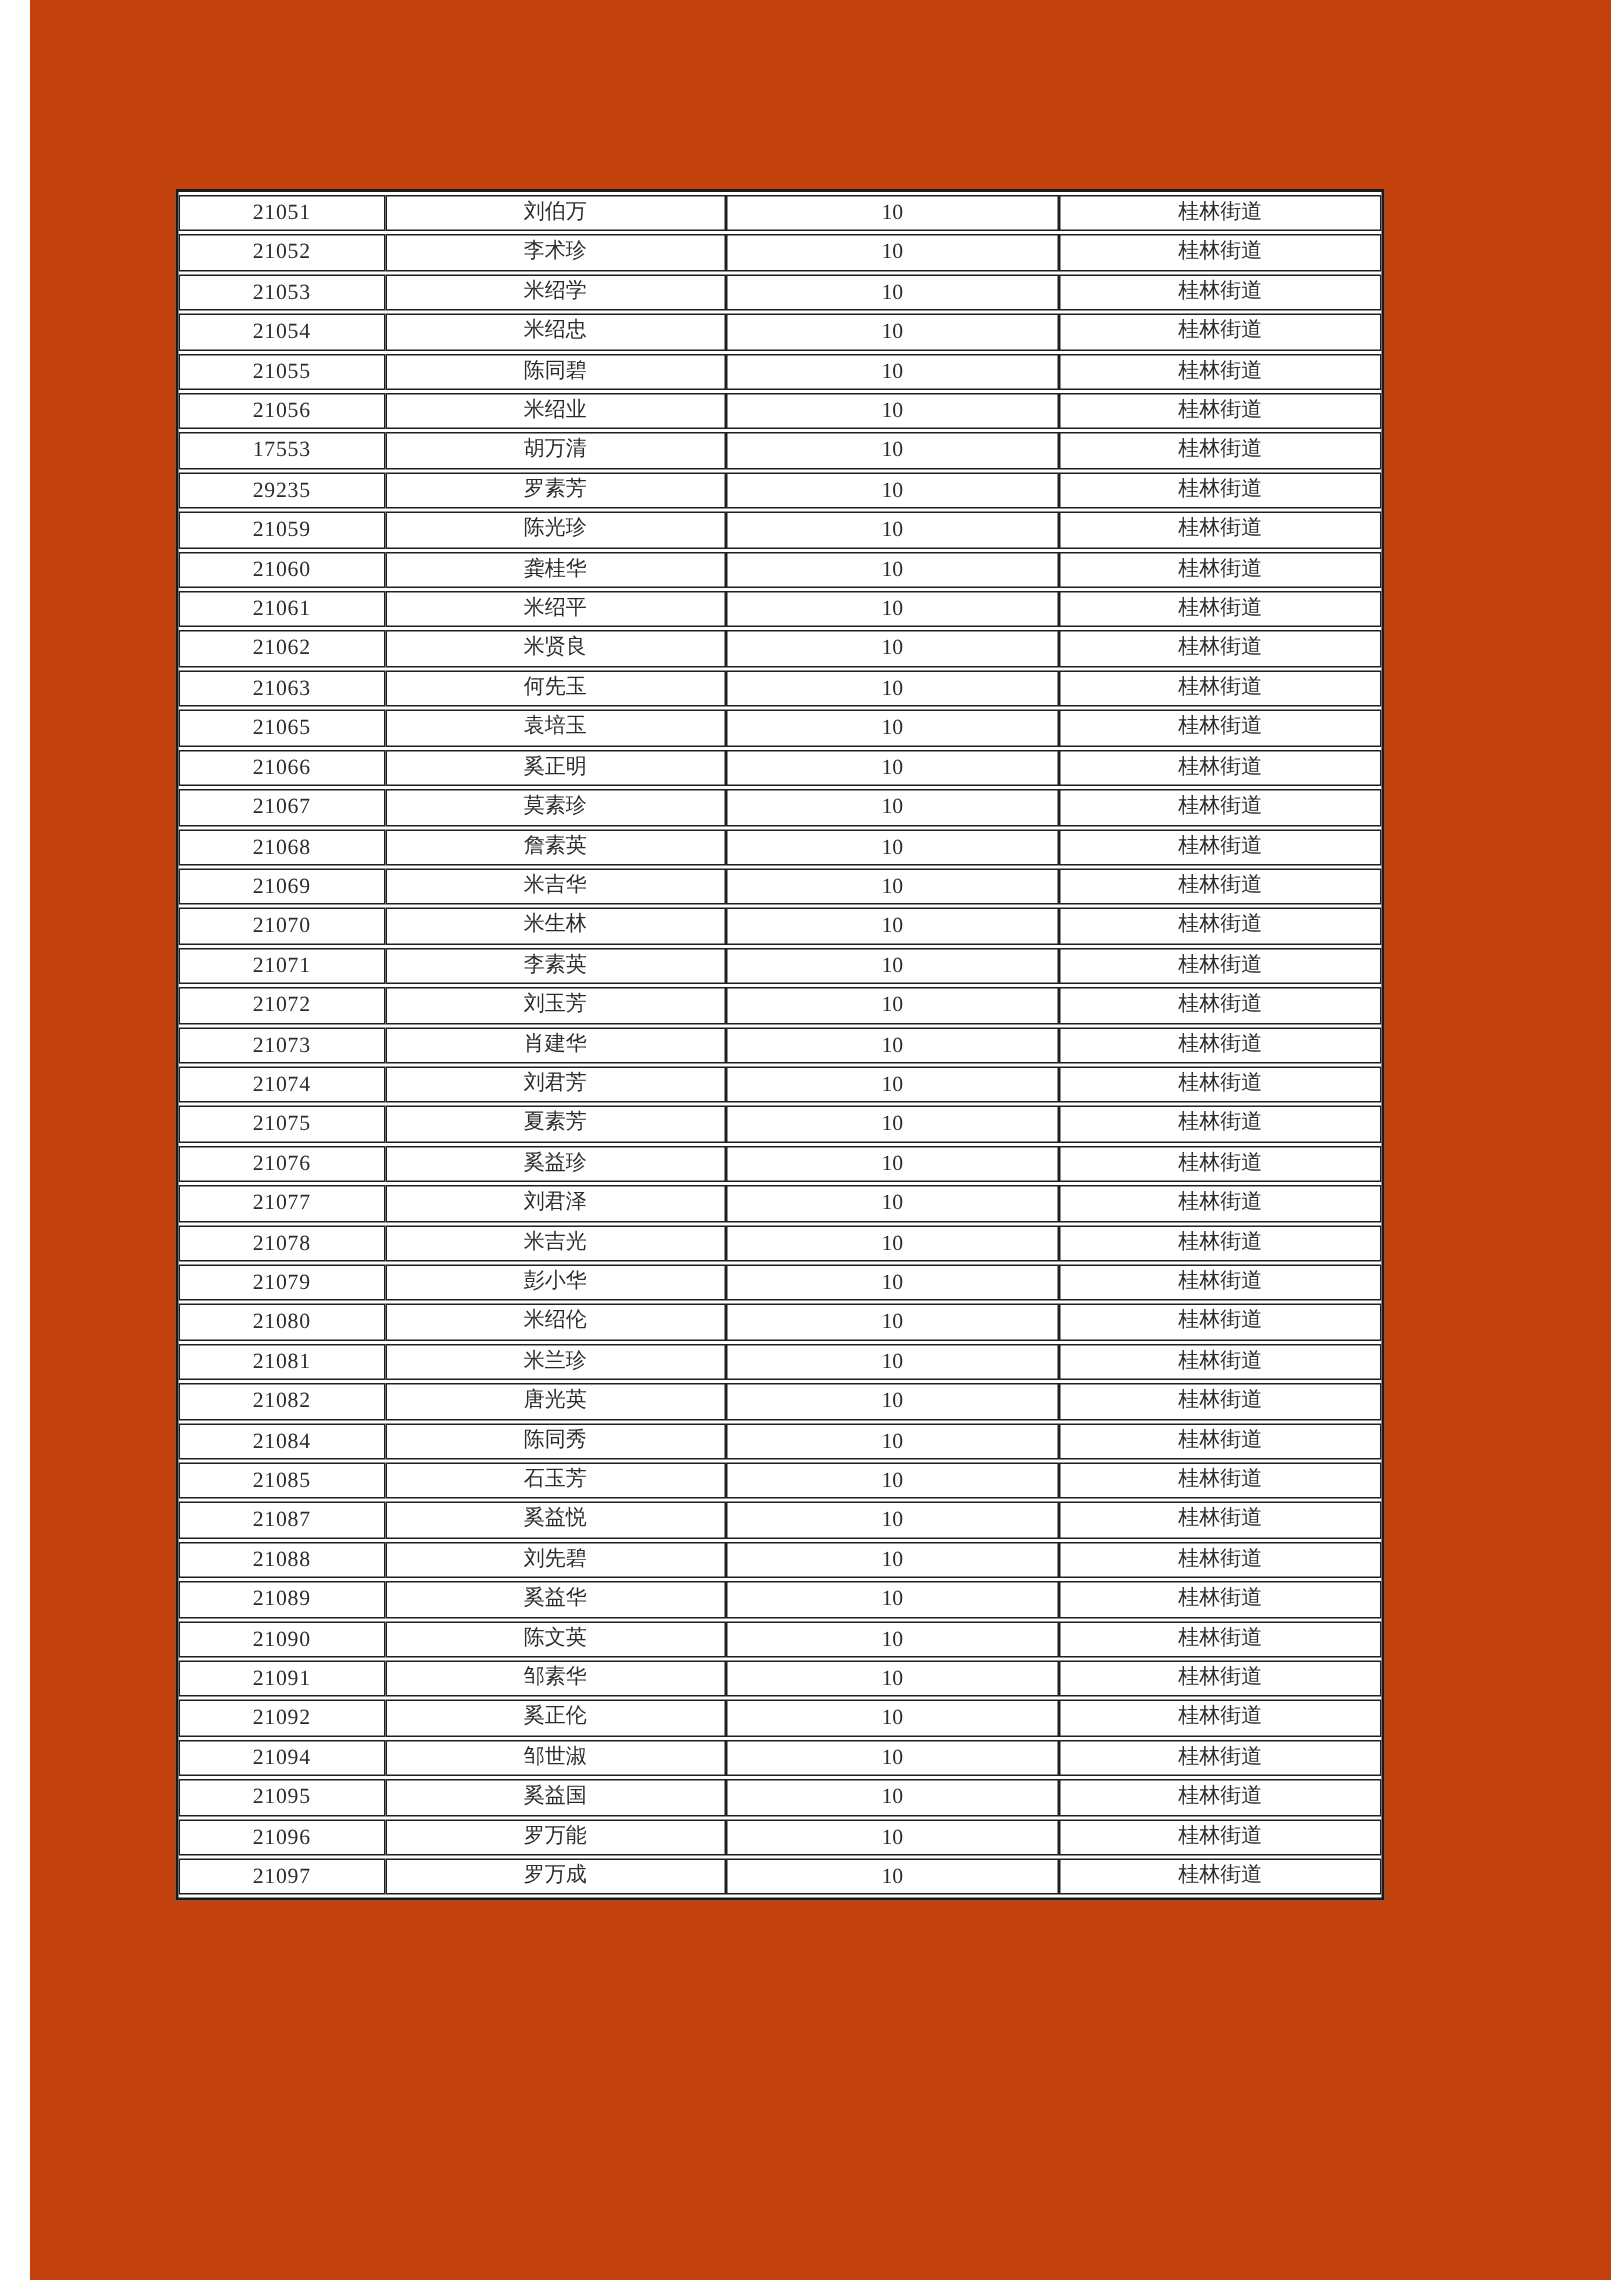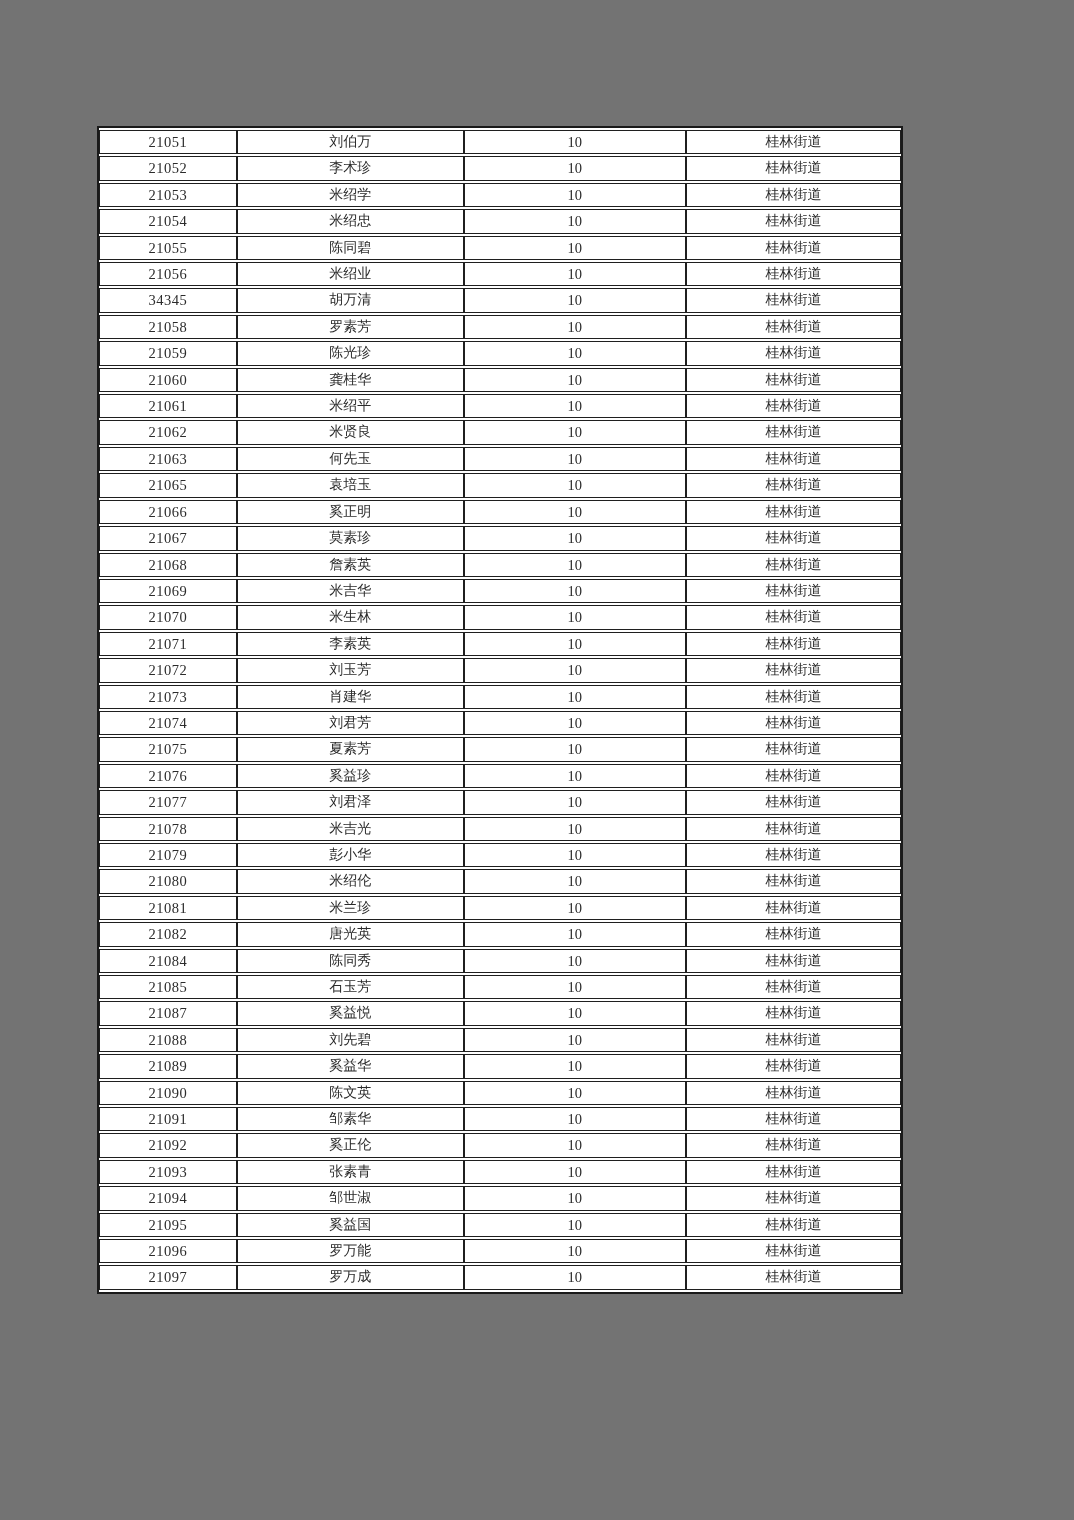--- a/index.html
+++ b/index.html
@@ -9,21 +9,22 @@
   body {
     width: 1074px;
     height: 1520px;
     background: #ffffff;
     position: relative;
     font-family: "Liberation Serif", "DejaVu Serif", serif;
   }
   .page {
     position: absolute;
     inset: 0;
-    background: #737373;
+    background: #c2410c;
+    margin-left: 20px;
   }
   .table-wrap {
     position: absolute;
     left: 97px;
     top: 126px;
     width: 806px;
     border: 2px solid #1a1a1a;
     box-sizing: border-box;
     background: #ffffff;
   }
@@ -97,27 +98,27 @@
             <td class="cell-value">10</td>
             <td class="cell-district">桂林街道</td>
           </tr>
           <tr>
             <td class="cell-serial">21056</td>
             <td class="cell-name">米绍业</td>
             <td class="cell-value">10</td>
             <td class="cell-district">桂林街道</td>
           </tr>
           <tr>
-            <td class="cell-serial">34345</td>
+            <td class="cell-serial">17553</td>
             <td class="cell-name">胡万清</td>
             <td class="cell-value">10</td>
             <td class="cell-district">桂林街道</td>
           </tr>
           <tr>
-            <td class="cell-serial">21058</td>
+            <td class="cell-serial">29235</td>
             <td class="cell-name">罗素芳</td>
             <td class="cell-value">10</td>
             <td class="cell-district">桂林街道</td>
           </tr>
           <tr>
             <td class="cell-serial">21059</td>
             <td class="cell-name">陈光珍</td>
             <td class="cell-value">10</td>
             <td class="cell-district">桂林街道</td>
           </tr>
@@ -291,26 +292,20 @@
           </tr>
           <tr>
             <td class="cell-serial">21091</td>
             <td class="cell-name">邹素华</td>
             <td class="cell-value">10</td>
             <td class="cell-district">桂林街道</td>
           </tr>
           <tr>
             <td class="cell-serial">21092</td>
             <td class="cell-name">奚正伦</td>
-            <td class="cell-value">10</td>
-            <td class="cell-district">桂林街道</td>
-          </tr>
-          <tr>
-            <td class="cell-serial">21093</td>
-            <td class="cell-name">张素青</td>
             <td class="cell-value">10</td>
             <td class="cell-district">桂林街道</td>
           </tr>
           <tr>
             <td class="cell-serial">21094</td>
             <td class="cell-name">邹世淑</td>
             <td class="cell-value">10</td>
             <td class="cell-district">桂林街道</td>
           </tr>
           <tr>

